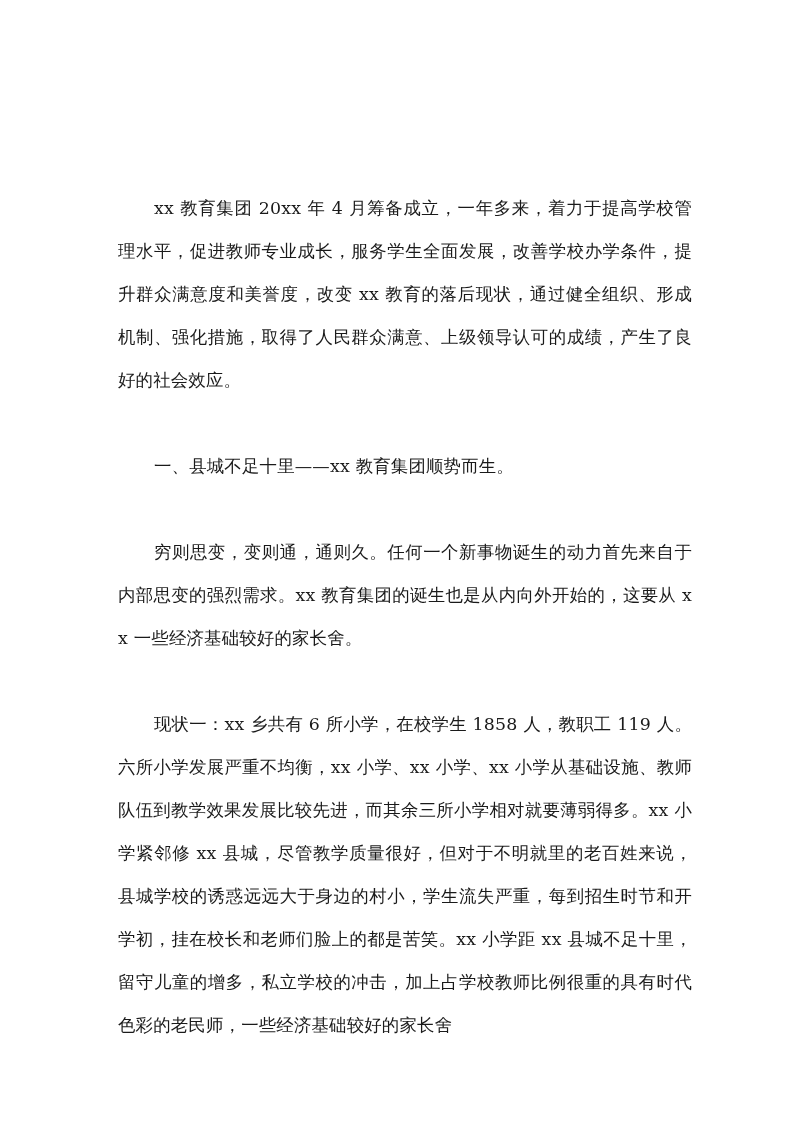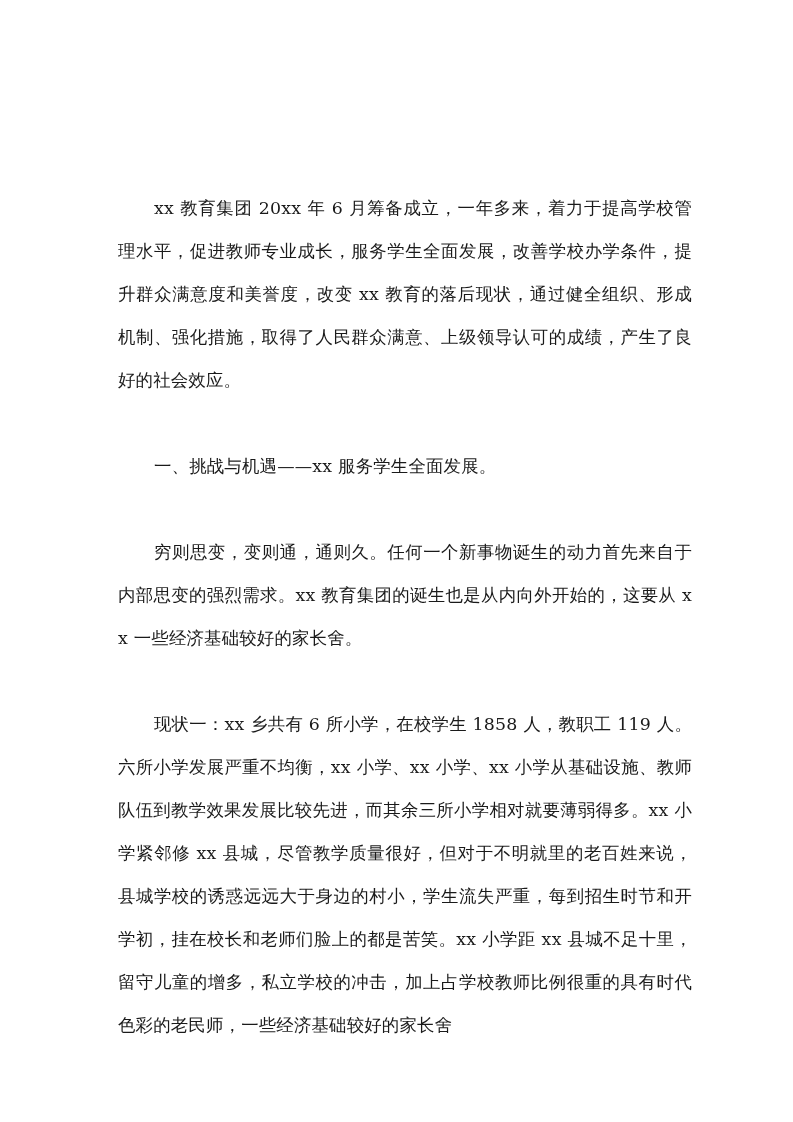--- a/index.html
+++ b/index.html
@@ -39,20 +39,20 @@
       font-size: 17.4px;
       line-height: 43px;
       text-indent: 36px;
       letter-spacing: 0.2px;
     }
   </style>
 </head>
 <body>
 
 <div class="page">
-  <p class="para">xx 教育集团 20xx 年 6 月筹备成立，一年多来，着力于提高学校管理水平，促进教师专业成长，服务学生全面发展，改善学校办学条件，提升群众满意度和美誉度，改变 xx 教育的落后现状，通过健全组织、形成机制、强化措施，取得了人民群众满意、上级领导认可的成绩，产生了良好的社会效应。</p>
+  <p class="para">xx 教育集团 20xx 年 4 月筹备成立，一年多来，着力于提高学校管理水平，促进教师专业成长，服务学生全面发展，改善学校办学条件，提升群众满意度和美誉度，改变 xx 教育的落后现状，通过健全组织、形成机制、强化措施，取得了人民群众满意、上级领导认可的成绩，产生了良好的社会效应。</p>
   <div class="gap"></div>
-  <p class="heading">一、挑战与机遇——xx 服务学生全面发展。</p>
+  <p class="heading">一、县城不足十里——xx 教育集团顺势而生。</p>
   <div class="gap"></div>
   <p class="para">穷则思变，变则通，通则久。任何一个新事物诞生的动力首先来自于内部思变的强烈需求。xx 教育集团的诞生也是从内向外开始的，这要从 xx 一些经济基础较好的家长舍。</p>
   <div class="gap"></div>
   <p class="para">现状一：xx 乡共有 6 所小学，在校学生 1858 人，教职工 119 人。六所小学发展严重不均衡，xx 小学、xx 小学、xx 小学从基础设施、教师队伍到教学效果发展比较先进，而其余三所小学相对就要薄弱得多。xx 小学紧邻修 xx 县城，尽管教学质量很好，但对于不明就里的老百姓来说，县城学校的诱惑远远大于身边的村小，学生流失严重，每到招生时节和开学初，挂在校长和老师们脸上的都是苦笑。xx 小学距 xx 县城不足十里，留守儿童的增多，私立学校的冲击，加上占学校教师比例很重的具有时代色彩的老民师，一些经济基础较好的家长舍</p>
 </div>
 
 </body></html>

